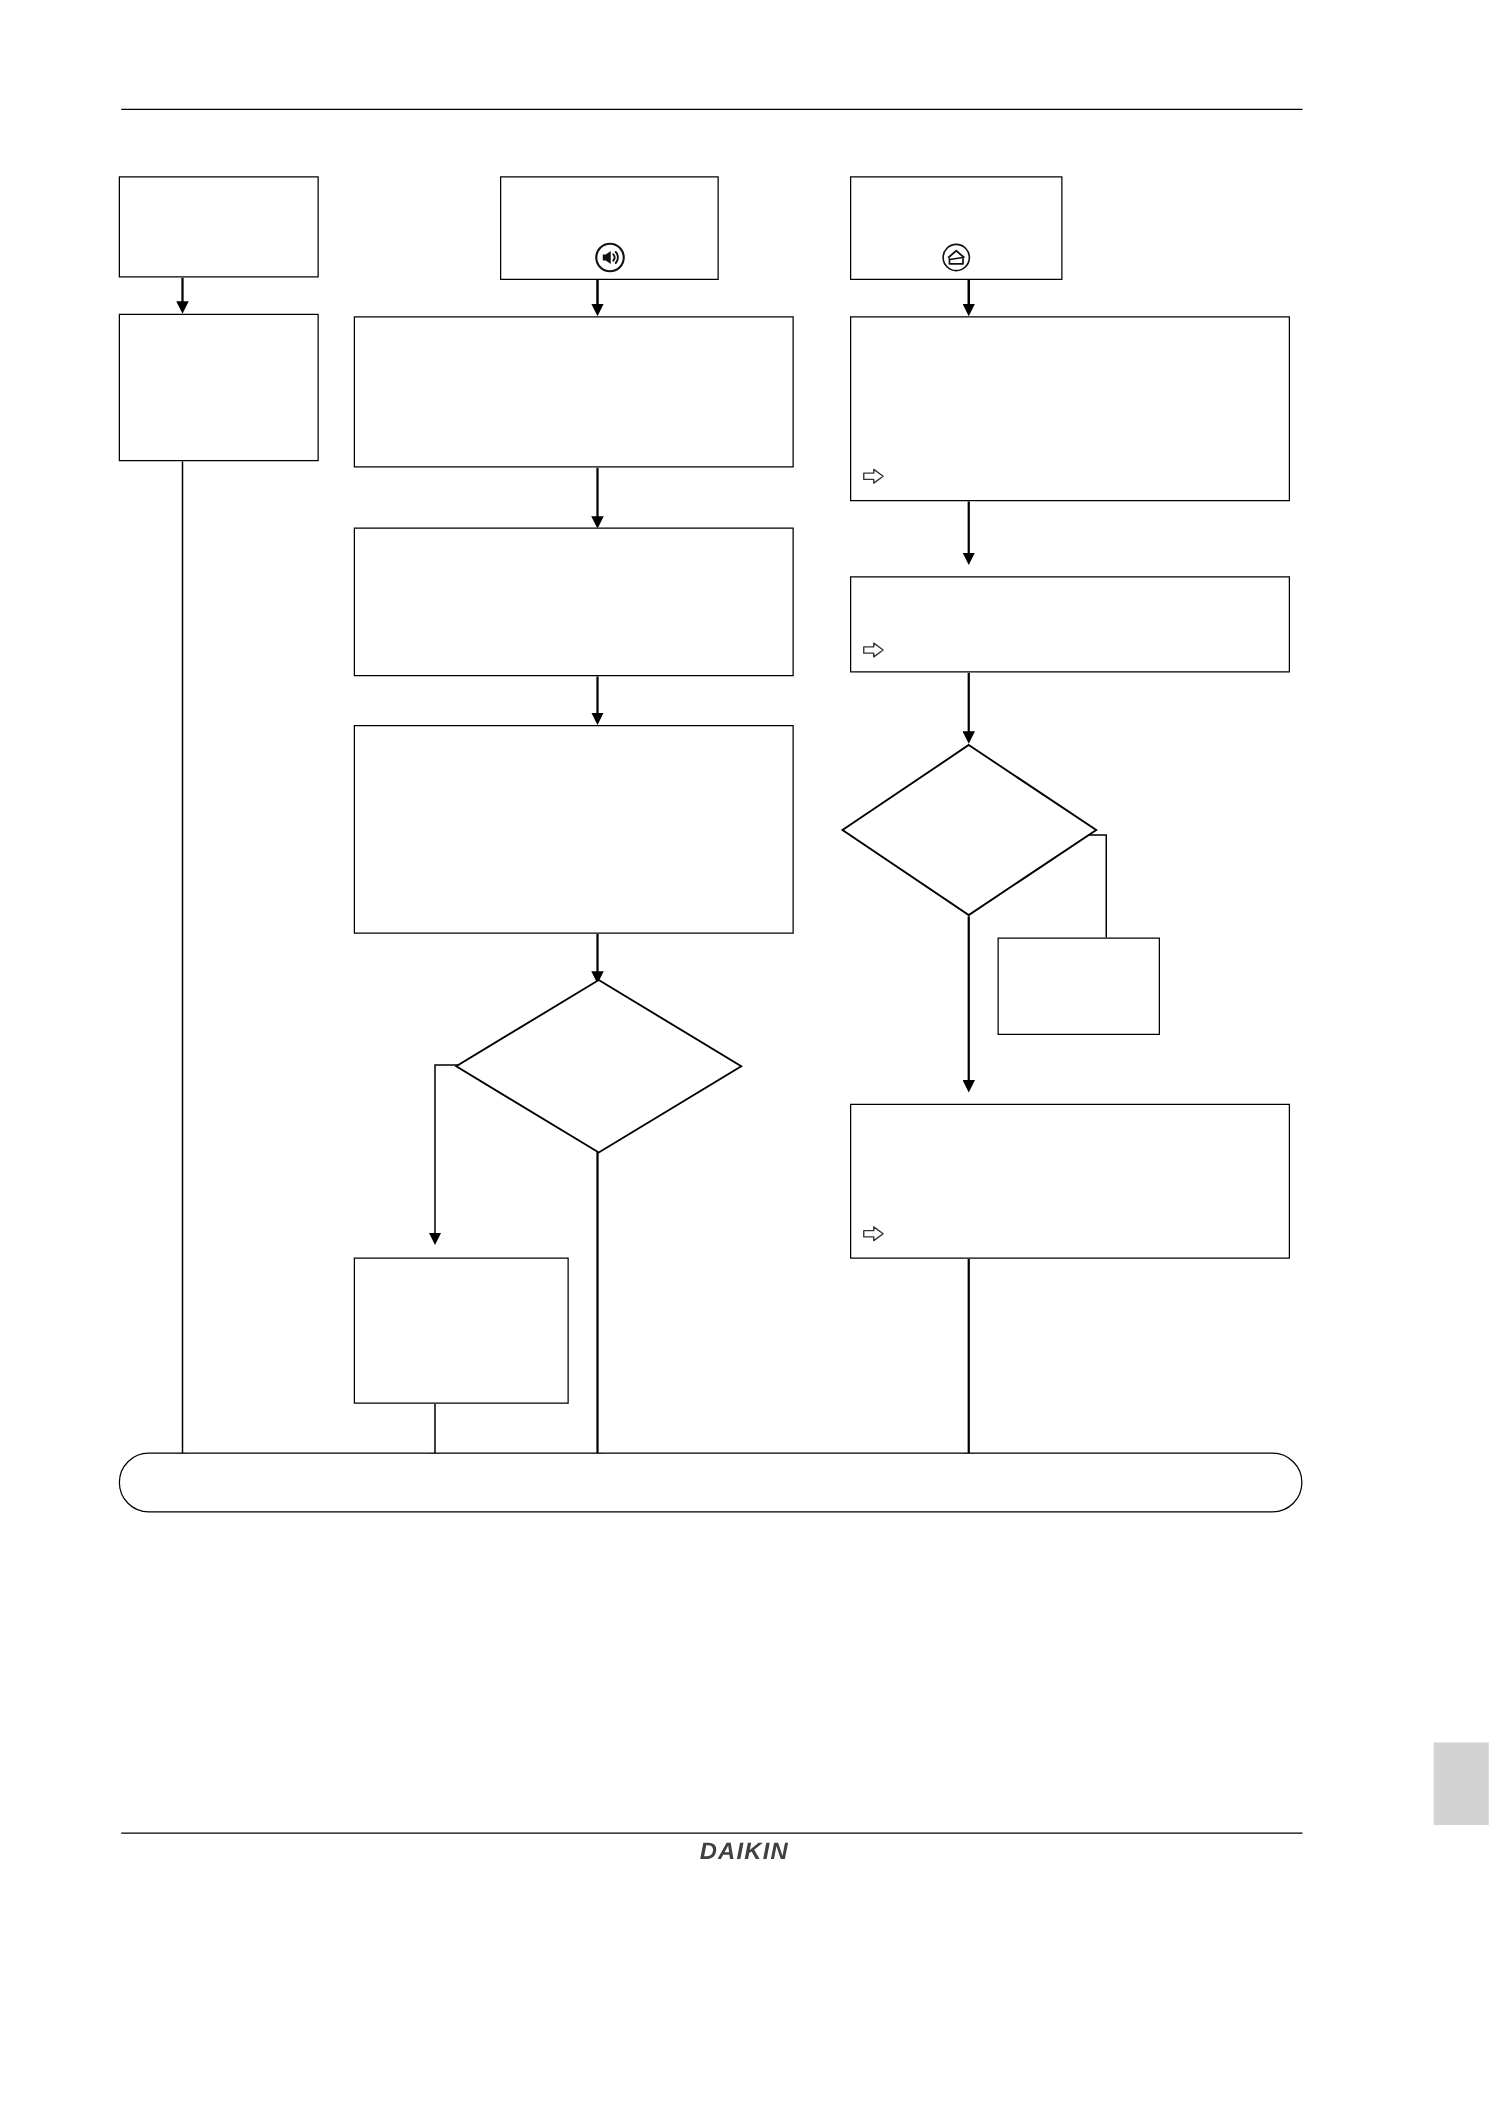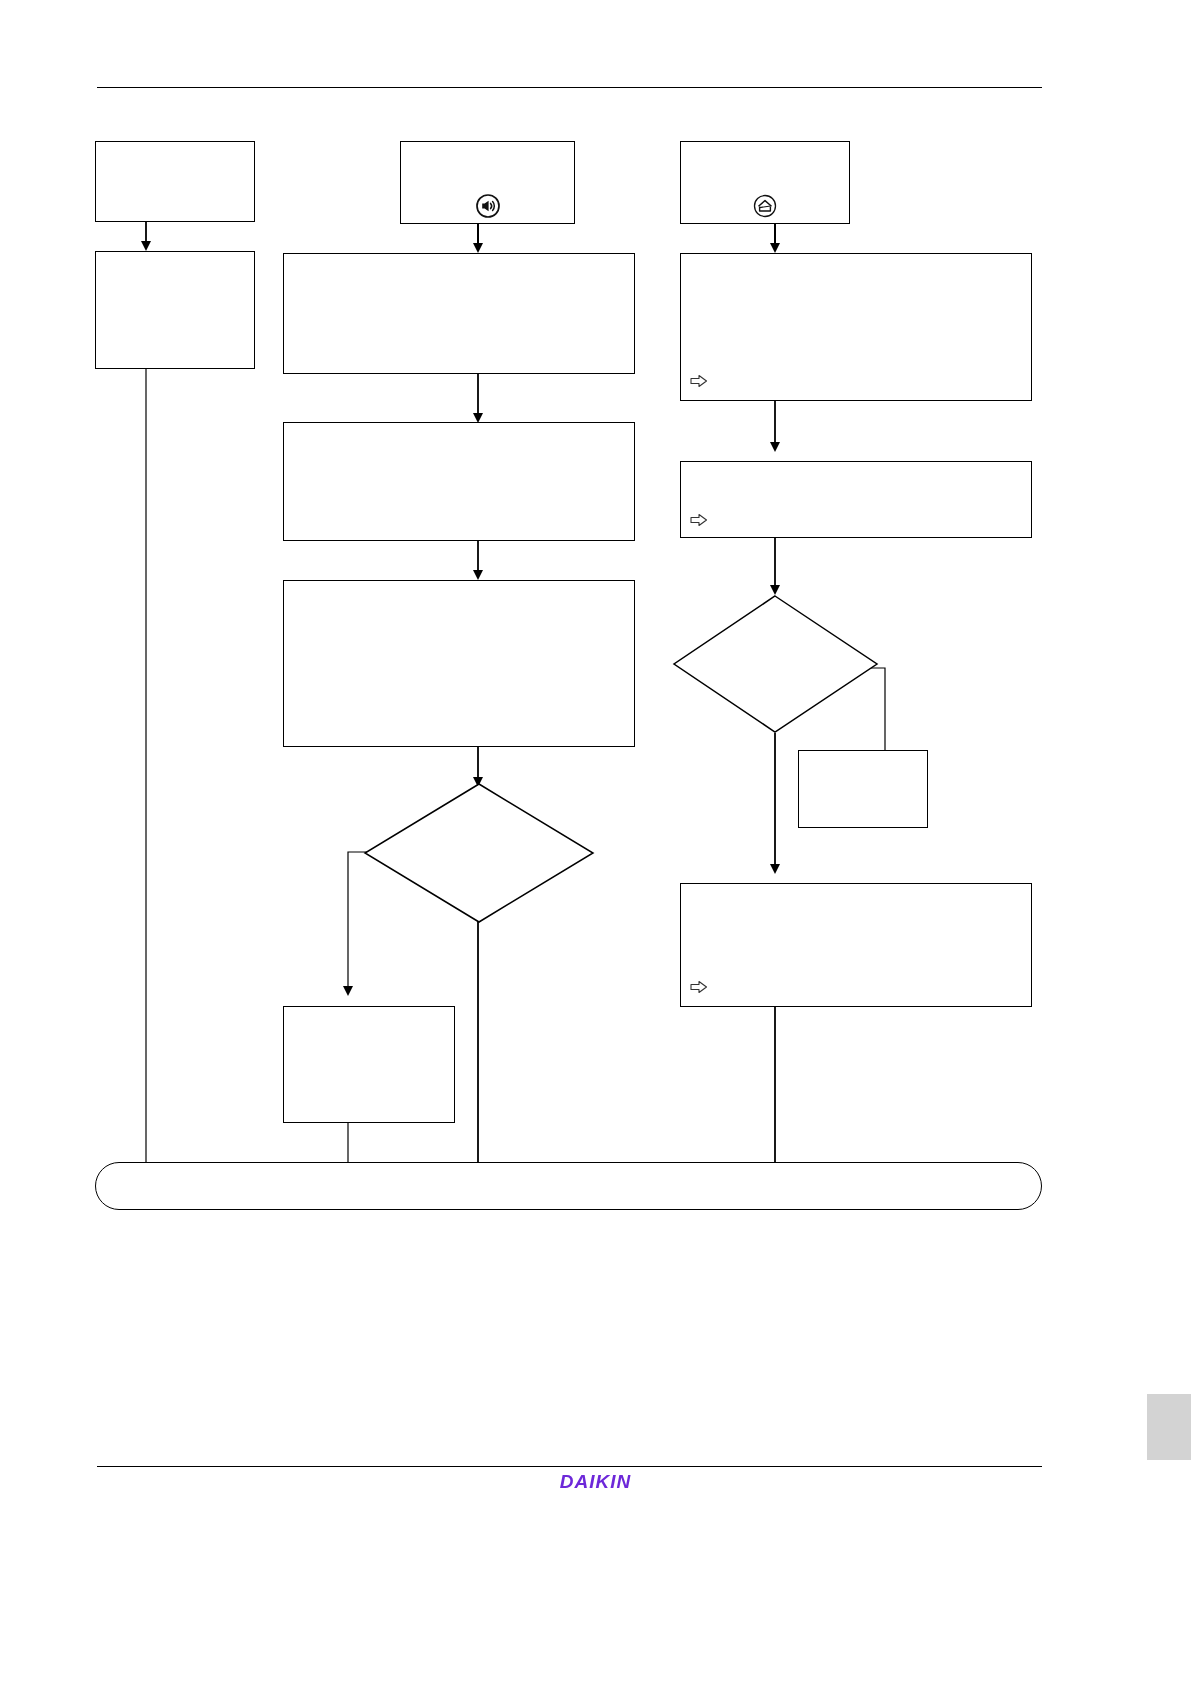--- a/index.html
+++ b/index.html
@@ -14,21 +14,21 @@
   .rule.top{top:87px;}
   .rule.bottom{top:1466px;}
 
   
   .side-tab{position:absolute;right:0;top:1394px;width:44px;height:66px;background:#d3d3d3;}
 
   
   .brand{
     position:absolute;left:0;right:0;top:1471px;text-align:center;
     font-weight:bold;font-style:italic;font-size:19px;letter-spacing:1px;
-    font-family:"Liberation Sans", sans-serif;color:#6d28d9;
+    font-family:"Liberation Sans", sans-serif;color:#404040;
   }
 
   
   #flow{position:absolute;left:0;top:0;width:1191px;height:1684px;}
 
   .node{position:absolute;box-sizing:border-box;background:#fff;border:1.6px solid #000;}
   .node.thin{border-width:1.1px;}
   .node-label{
     position:absolute;left:6px;right:6px;top:6px;
     font-size:11px;line-height:1.25;color:#111;

